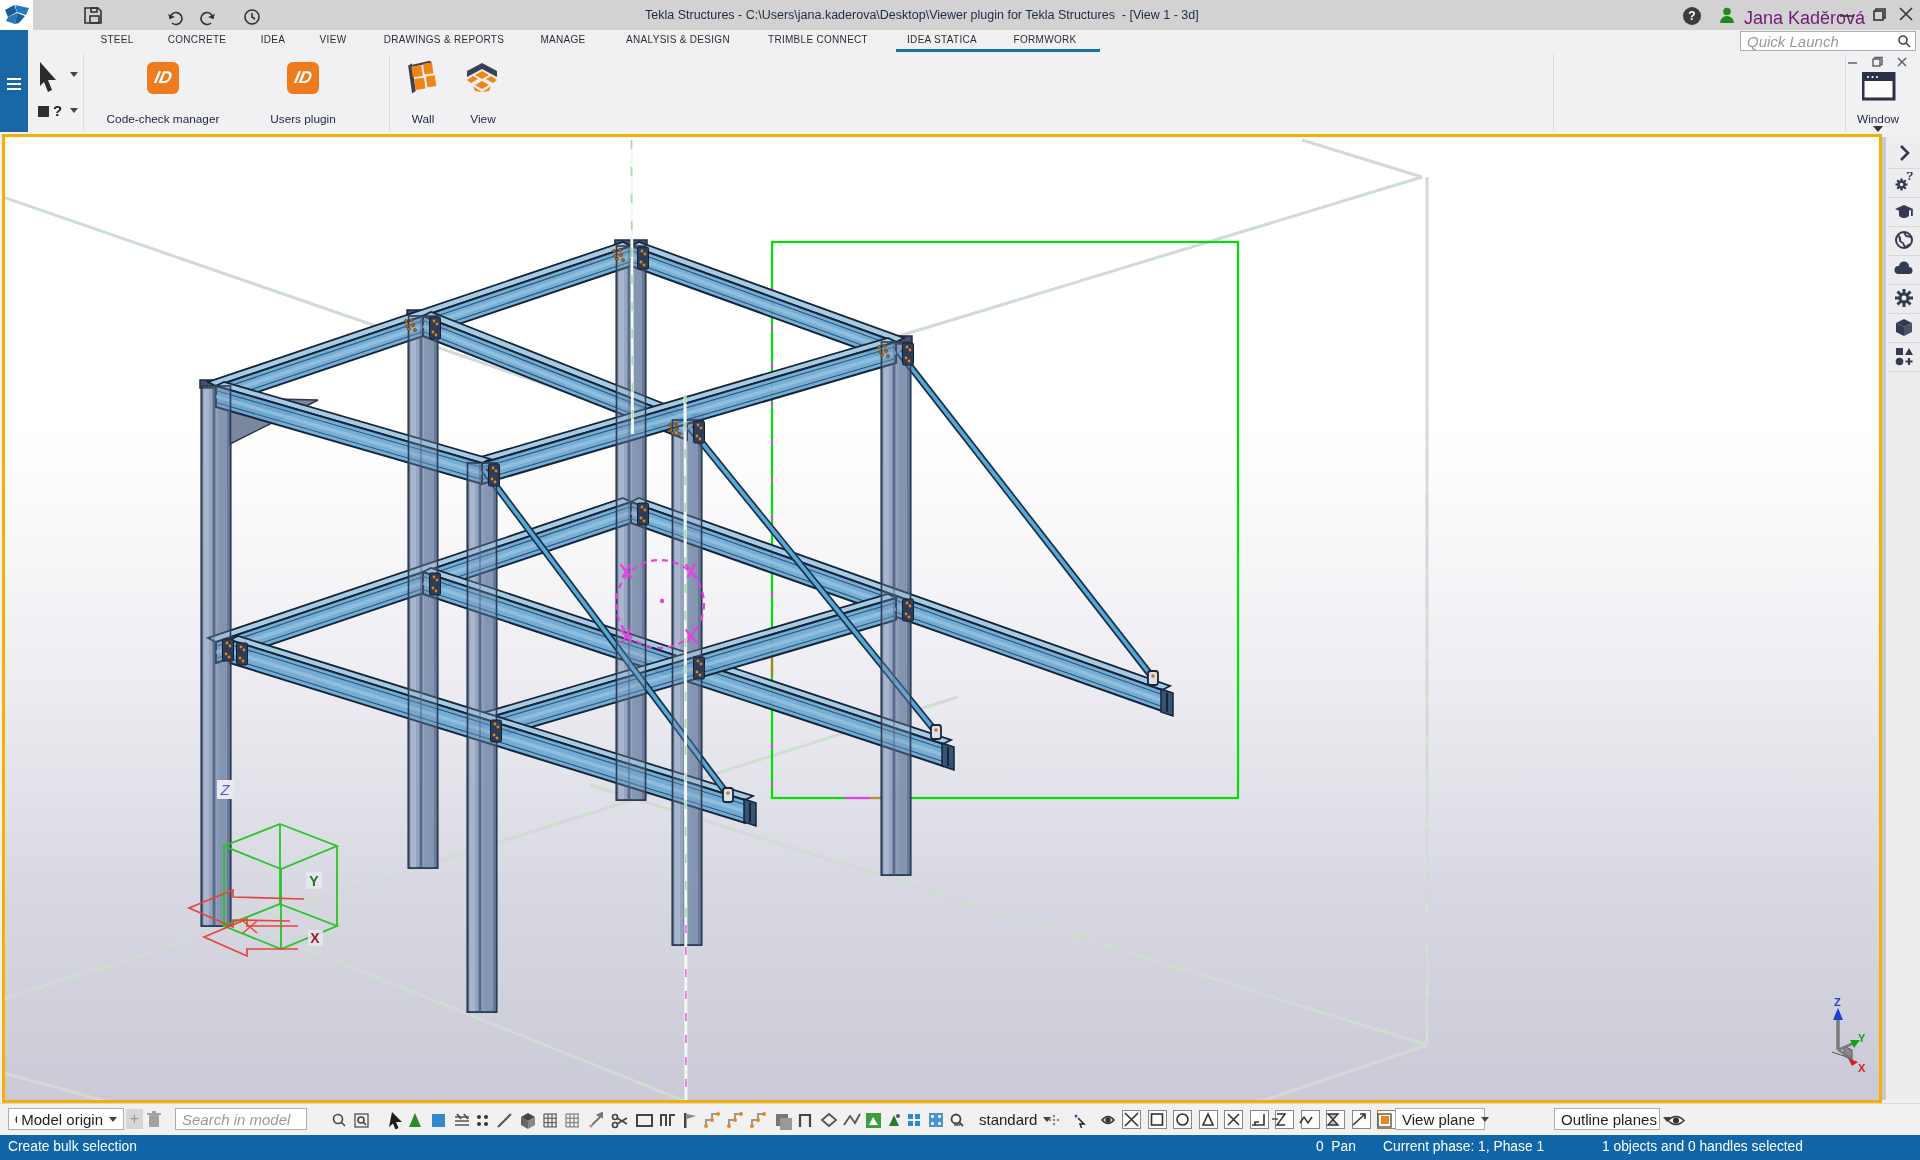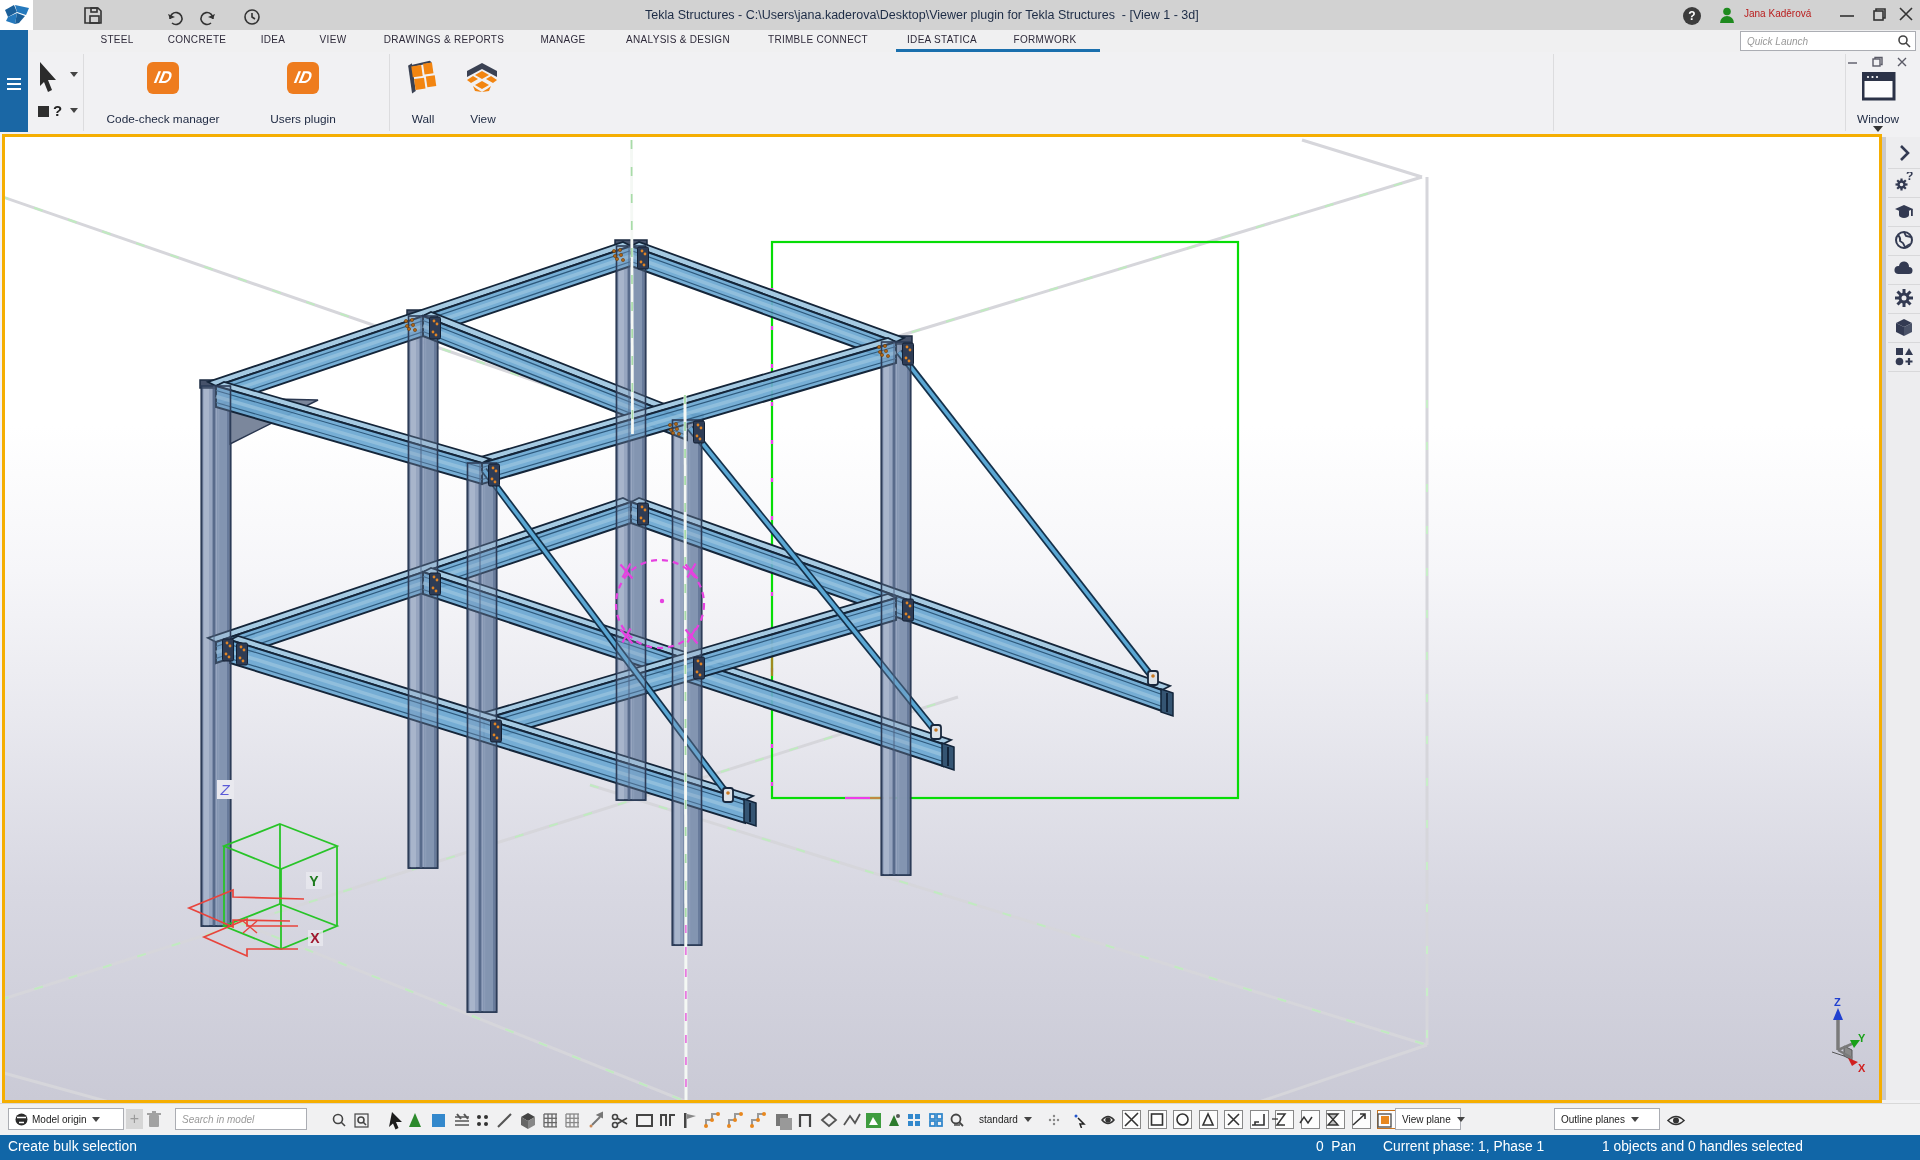--- a/index.html
+++ b/index.html
@@ -8,21 +8,21 @@
 #menubar{left:28px;top:30px;width:1892px;height:22px;background:#f0f0f1}
 .tab{position:absolute;top:4px;font-size:10px;color:#2e2a3a;letter-spacing:0.3px;transform:translateX(-50%);white-space:nowrap}
 #bluestrip{left:0;top:30px;width:28px;height:102px;background:#1a67a5}
 #ribbon{left:28px;top:52px;width:1892px;height:81px;background:#f1f1f3}
 .rsep{position:absolute;top:2px;width:1px;height:77px;background:#dcdcde}
 .rlabel{position:absolute;top:60px;font-size:11.8px;color:#212c44;transform:translateX(-50%);white-space:nowrap}
 #viewport{left:2px;top:134px;width:1880px;height:969px;border:3px solid #f5ae01;background:linear-gradient(180deg,#ffffff 0%,#ffffff 30%,#f6f6f9 45%,#e9e9ef 60%,#d8d8e2 78%,#cacad6 100%)}
 #rightbar{left:1885px;top:137px;width:35px;height:963px;background:#ededef}
 #toolbar{left:0;top:1103px;width:1920px;height:32px;background:#f1f1f2;border-top:1px solid #d8d8d8}
 #statusbar{left:0;top:1135px;width:1920px;height:25px;background:#1166a7;color:#fff;font-size:13.5px}
-.combo{position:absolute;background:#fff;border:1px solid #abadb3;font-size:10px;color:#222;display:flex;align-items:center;padding:9px 6px;height:22px;top:4px;white-space:nowrap}
+.combo{position:absolute;background:#fff;border:1px solid #abadb3;font-size:15px;color:#222;display:flex;align-items:center;padding:9px 6px;height:22px;top:4px;white-space:nowrap}
 .caret{width:0;height:0;border-left:4px solid transparent;border-right:4px solid transparent;border-top:5px solid #444;display:inline-block;margin-left:6px}
 </style></head><body>
 <div class="abs" id="titlebar"></div>
 <div class="abs" id="logo"></div>
 <svg class="abs" style="left:4px;top:4px" width="26" height="22">
     <polygon points="1,6 10,1 13,8 4,13" fill="#1b5f99"></polygon>
     <polygon points="11,1 25,4 22,11 13,8" fill="#2579bd"></polygon>
     <polygon points="4,13 13,9 11,20 2,17" fill="#2579bd"></polygon>
     <polygon points="13,9 21,12 15,19 11,20" fill="#1b5f99"></polygon>
   </svg>
@@ -36,21 +36,21 @@
     <path d="M135,8 l-2,5 l-5,-2" fill="#333" stroke="none"></path>
     <circle cx="172" cy="11" r="7"></circle>
     <path d="M172,7 v4 l3,2"></path>
   </svg>
 <div class="abs" style="left:645px;top:8px;width:530px;font-size:12.5px;color:#1c2b45;white-space:nowrap">Tekla Structures - C:\Users\jana.kaderova\Desktop\Viewer plugin for Tekla Structures&nbsp; - [View 1 - 3d]</div>
 <div class="abs" style="left:1683px;top:7px;width:18px;height:18px;border-radius:50%;background:#3c3c3c;color:#fff;font-size:12px;font-weight:bold;text-align:center;line-height:18px">?</div>
 <svg class="abs" style="left:1718px;top:6px" width="18" height="18">
     <circle cx="9" cy="5.5" r="3.8" fill="#1e8a1e"></circle>
     <path d="M2,17 a7,7 0 0 1 14,0 z" fill="#1e8a1e"></path>
   </svg>
-<div class="abs" style="left:1744px;top:8px;font-size:10px;color:#b91c1c">Jana Kaděrová</div>
+<div class="abs" style="left:1744px;top:8px;font-size:18px;color:#701a75">Jana Kaděrová</div>
 <svg class="abs" style="left:1838px;top:6px" width="80" height="18" stroke="#333" stroke-width="1.6" fill="none">
     <line x1="2" y1="10" x2="16" y2="10"></line>
     <rect x="36" y="5" width="9" height="9"></rect>
     <path d="M38,5 v-2 h9 v9 h-2"></path>
     <path d="M62,2 l12,12 M74,2 l-12,12"></path>
   </svg>
 <div class="abs" id="menubar">
     <div class="tab" style="left:89px">STEEL</div>
     <div class="tab" style="left:169px">CONCRETE</div>
     <div class="tab" style="left:245px">IDEA</div>
@@ -646,21 +646,21 @@
         <rect x="288" y="3" width="3" height="3"></rect>
         <rect x="295" y="3" width="3" height="3"></rect>
         <rect x="281" y="10" width="3" height="3"></rect>
         <rect x="295" y="10" width="3" height="3"></rect>
         <rect x="281" y="16" width="3" height="3"></rect>
         <rect x="288" y="16" width="3" height="3"></rect>
         <rect x="295" y="16" width="3" height="3"></rect>
       </g>
     </svg>
     <div class="combo" style="left:1398px;width:52px;border-color:#f1f1f2;background:#f1f1f2">Auto<span class="caret"></span></div>
-    <div class="combo" style="left:1395px;width:66px">View plane<span class="caret"></span></div>
+    <div class="combo" style="left:1395px;width:90px">View plane<span class="caret"></span></div>
     <div class="combo" style="left:1554px;width:106px">Outline planes<span class="caret"></span></div>
     <svg class="abs" style="left:1666px;top:9px" width="22" height="15" fill="none" stroke="#333" stroke-width="1.6">
       <path d="M2,7.5 q8,-8 16,0 q-8,8 -16,0 z"></path>
       <circle cx="10" cy="7.5" r="2.2" fill="#333"></circle>
     </svg>
   </div>
 <div class="abs" id="statusbar"></div>
 <div class="abs" style="left:8px;top:1139px;color:#fff;font-size:13.8px">Create bulk selection</div>
 <div class="abs" style="left:1316px;top:1139px;color:#fff;font-size:13.8px">0&nbsp;&nbsp;Pan</div>
 <div class="abs" style="left:1383px;top:1139px;color:#fff;font-size:13.8px">Current phase: 1, Phase 1</div>

